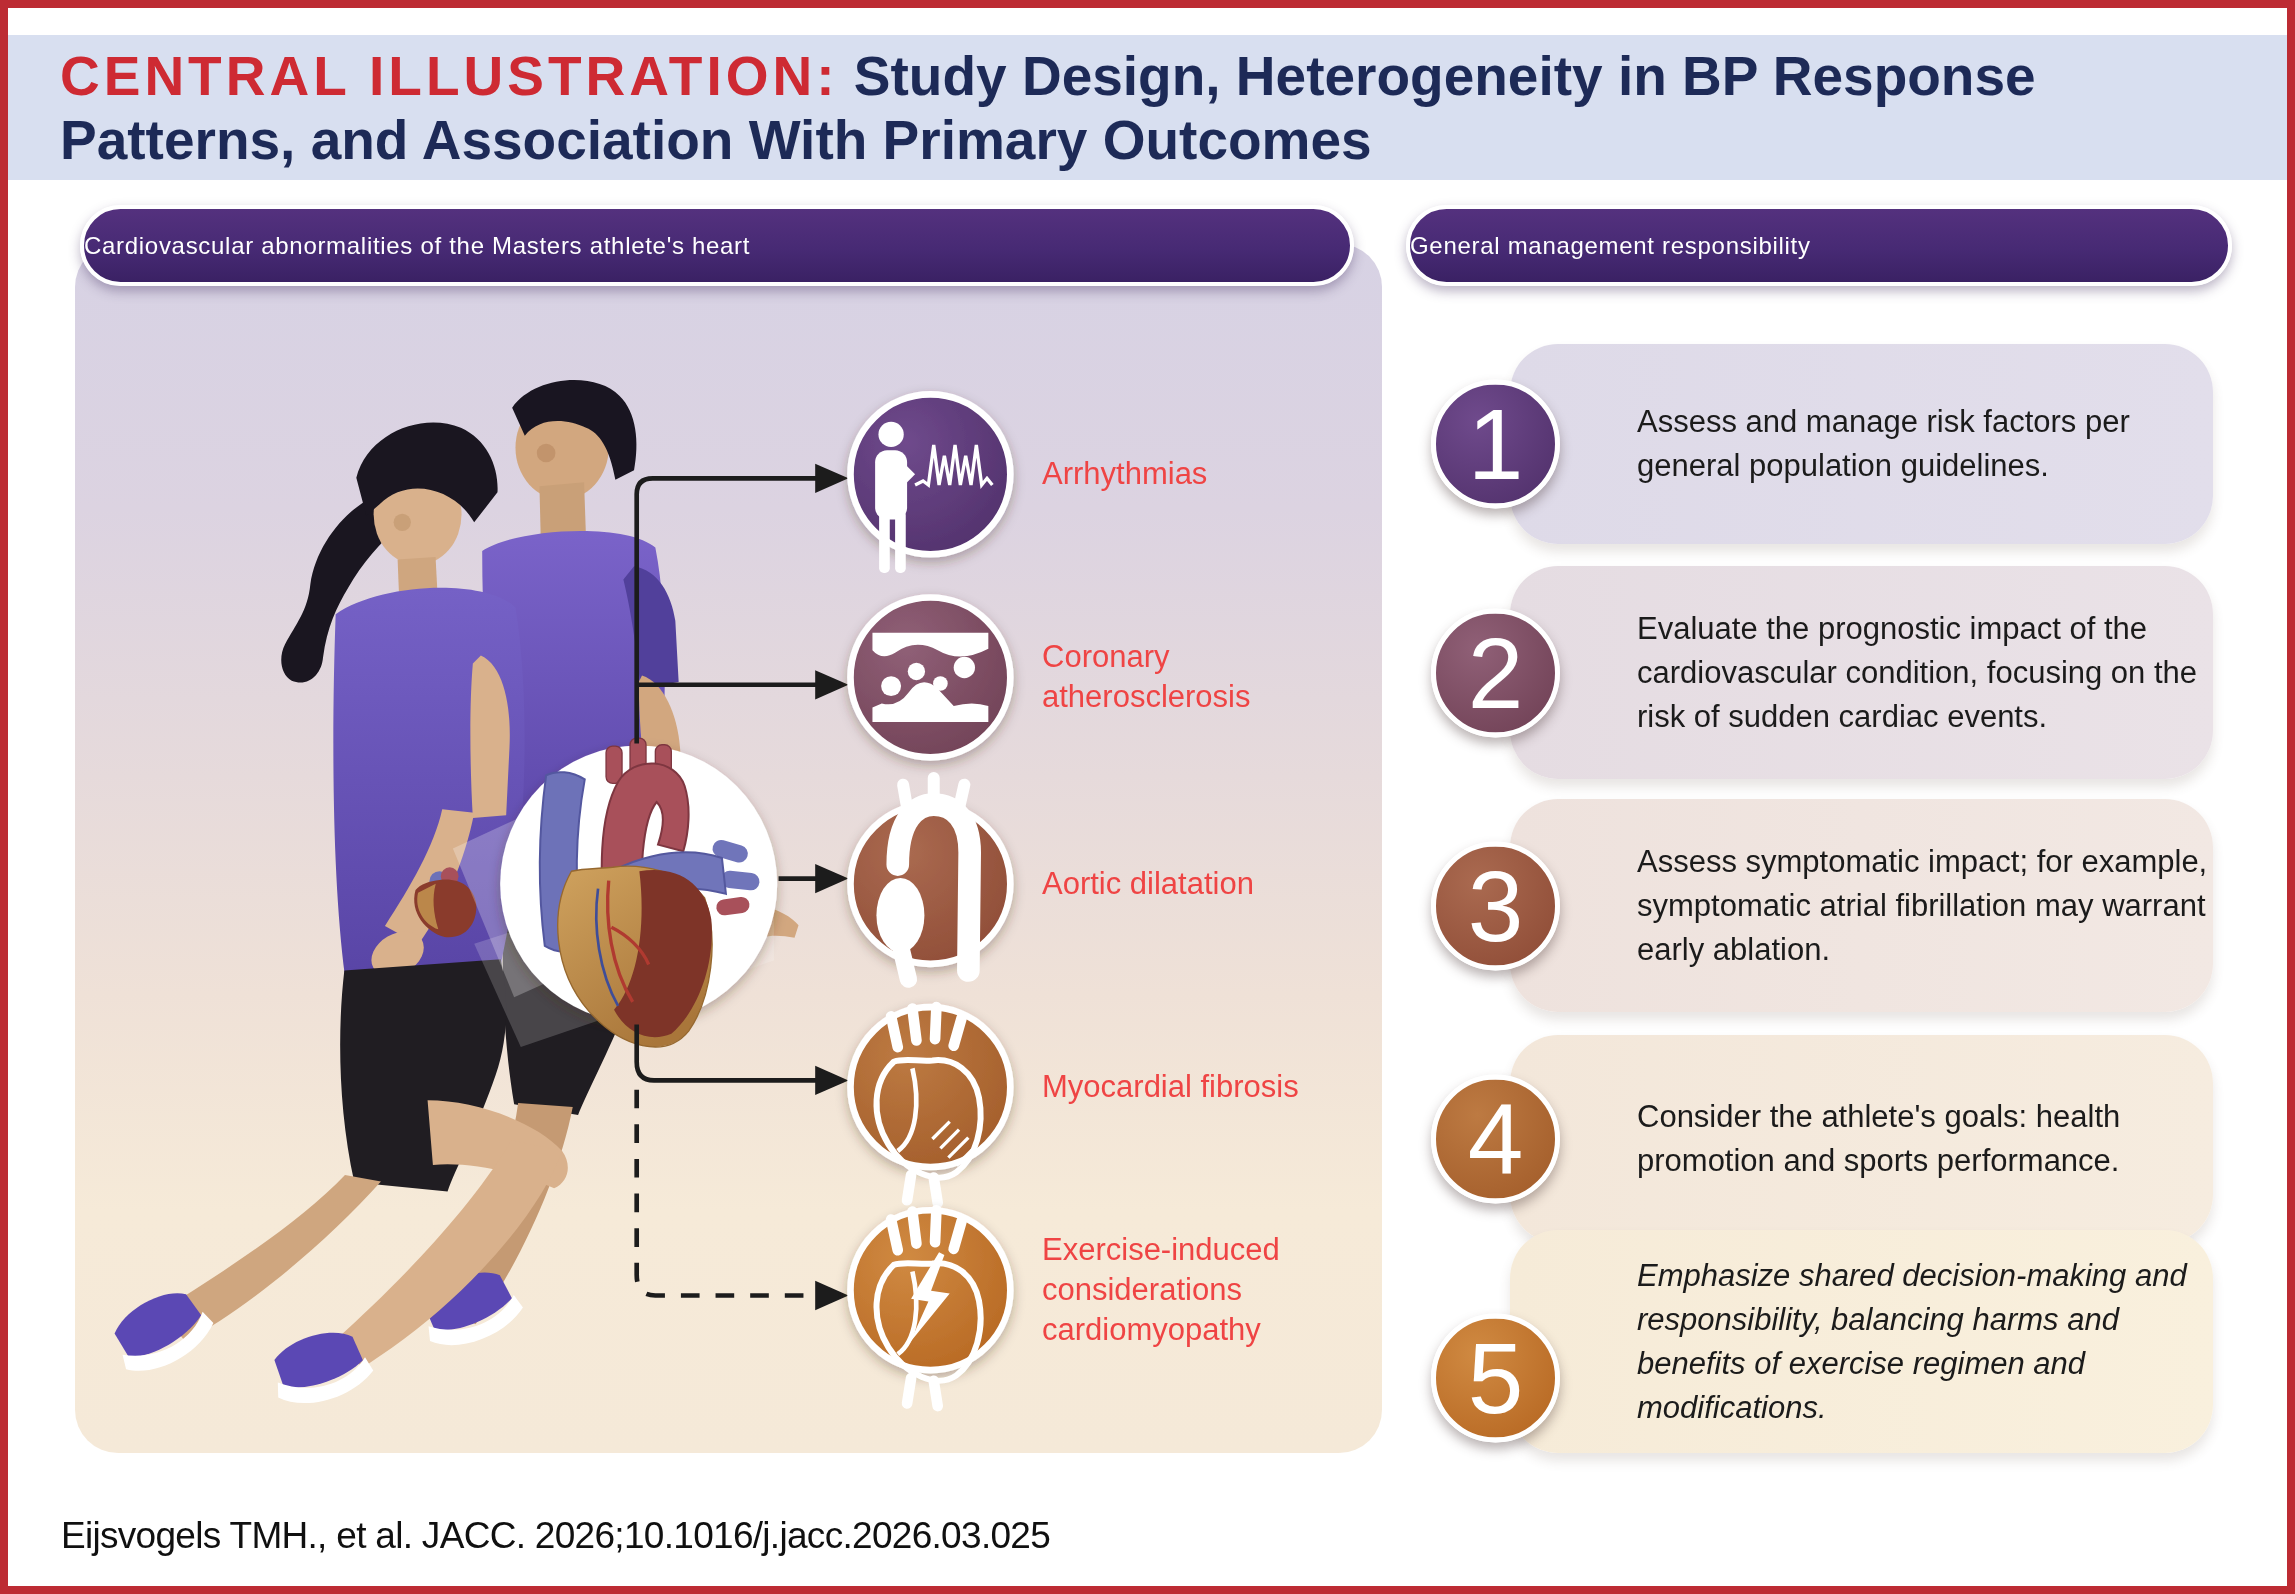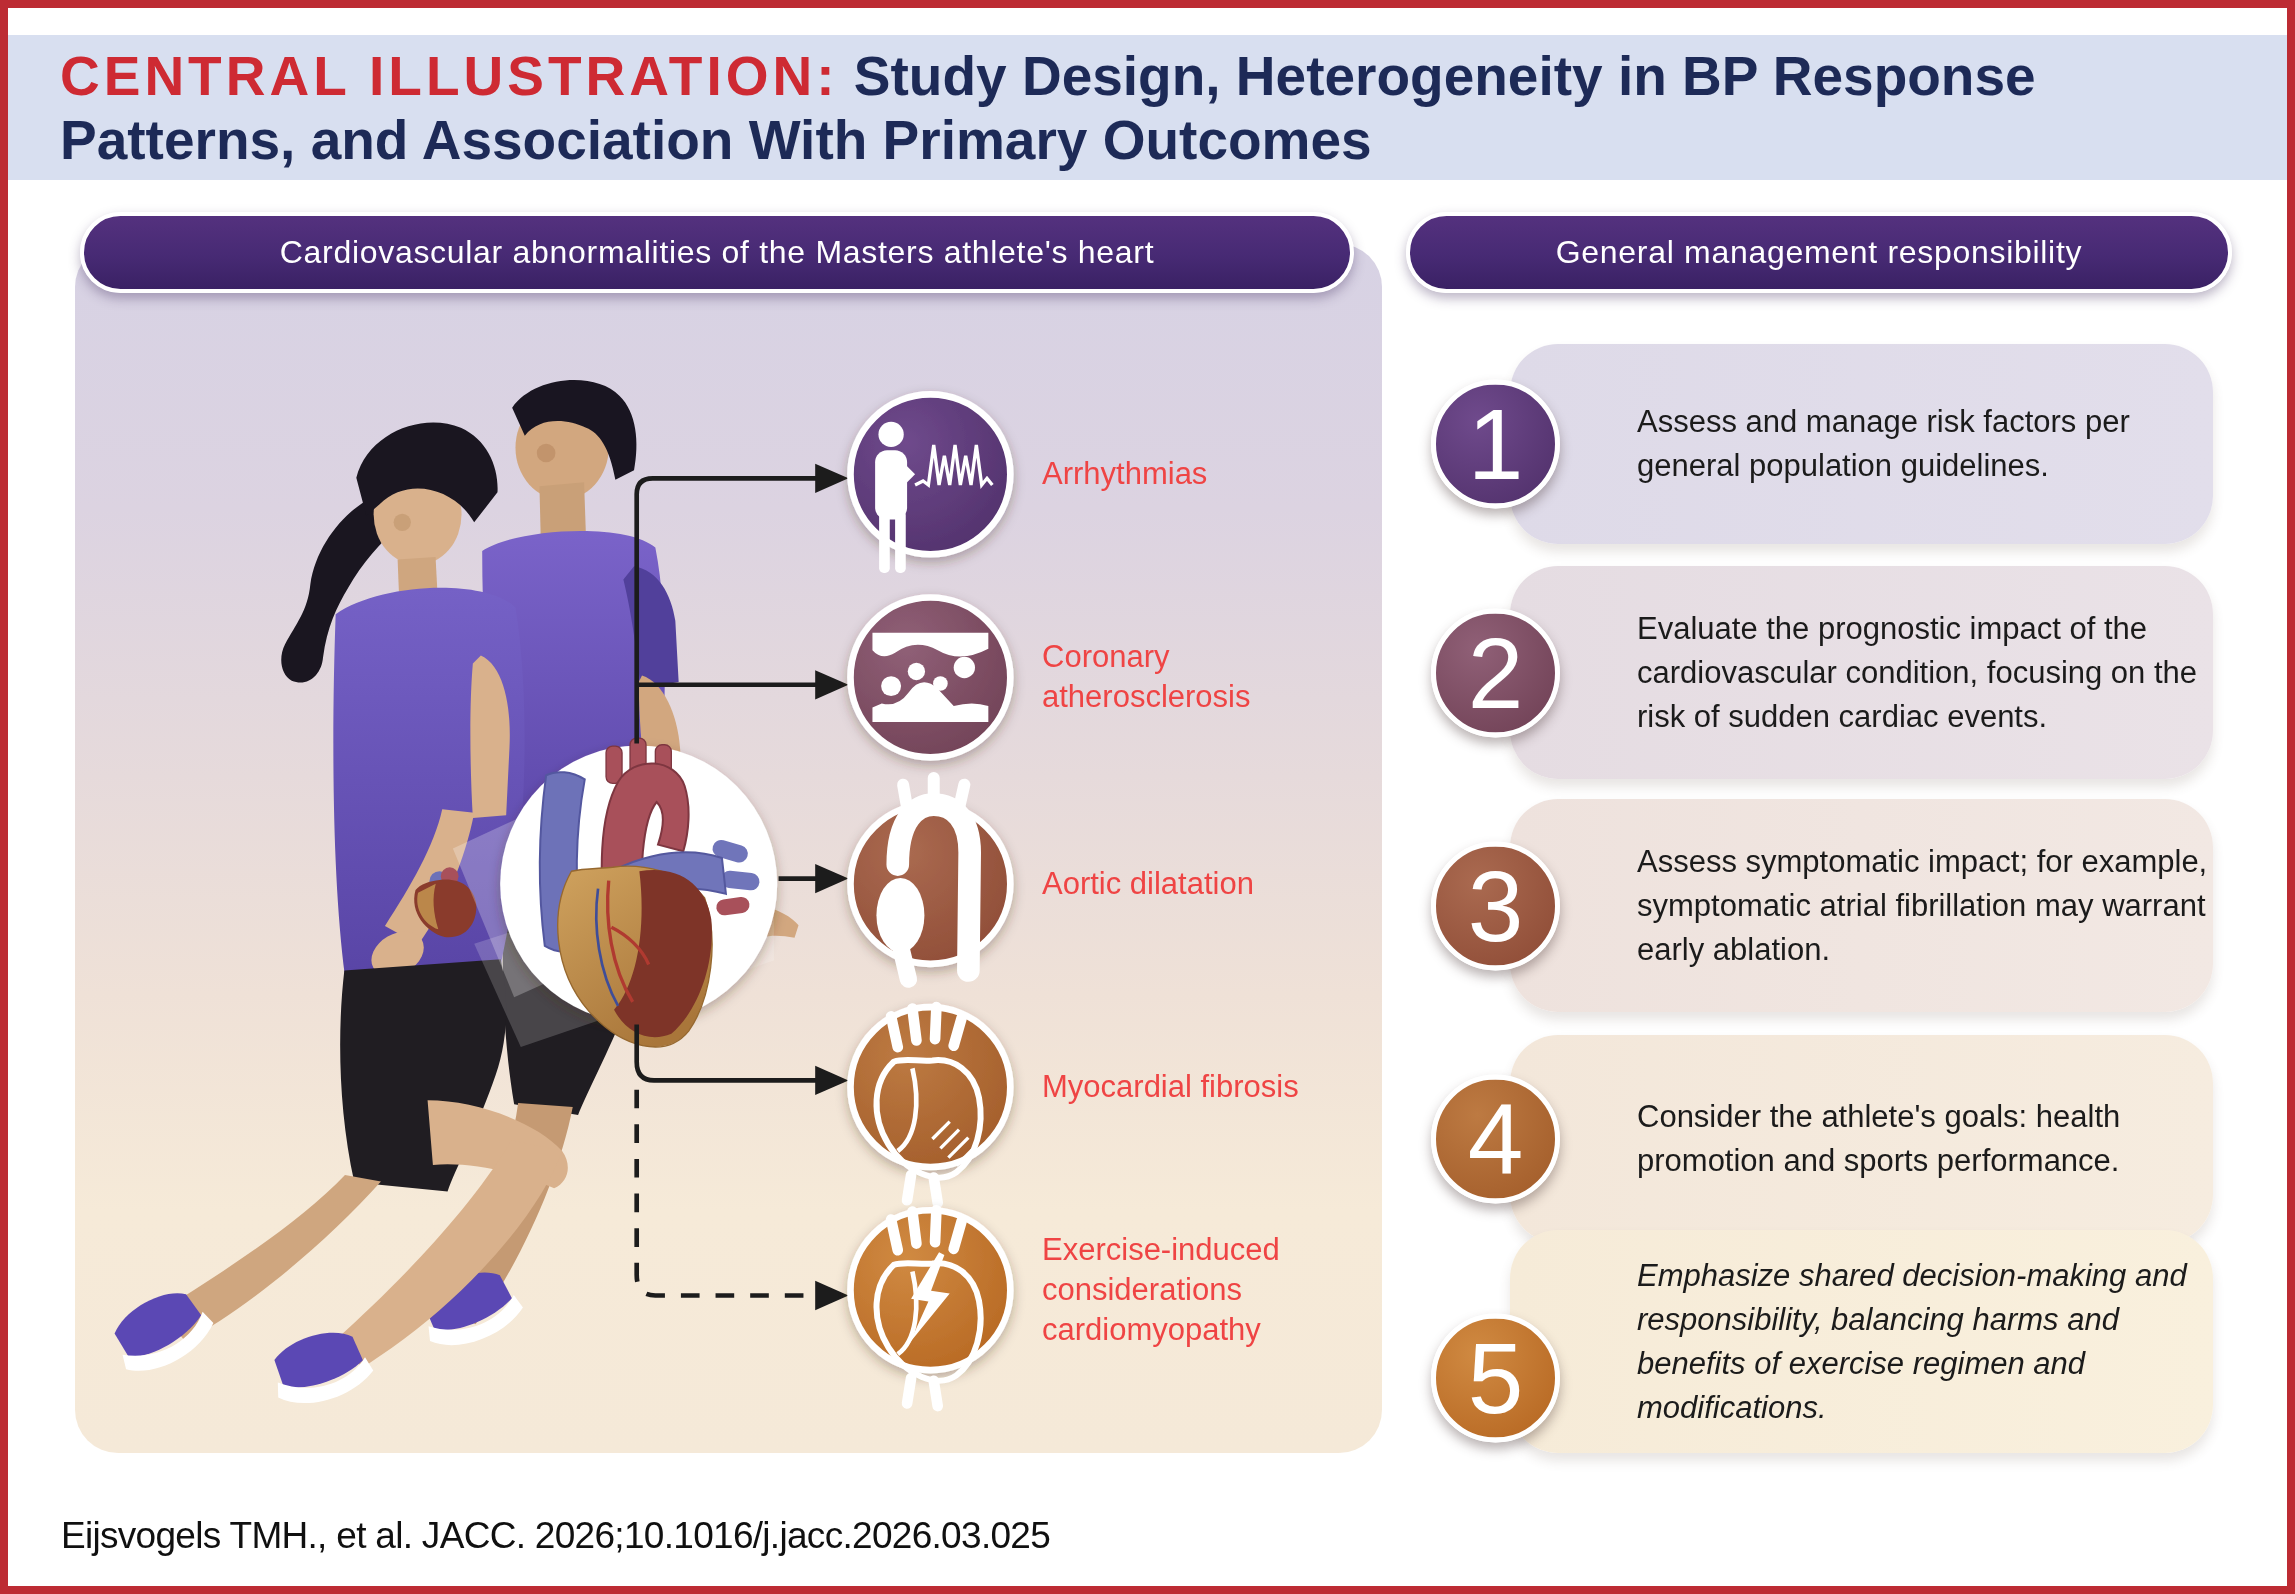--- a/index.html
+++ b/index.html
@@ -24,27 +24,27 @@
   }
   .hdr-red{color:#ce2a33;letter-spacing:4px;}
   .hdr-navy{color:#1d2a57;letter-spacing:0px;}
   
   .left-panel{
     position:absolute;left:67px;top:236px;width:1307px;height:1209px;
     border-radius:43px;
     background:linear-gradient(180deg,#d7d2e4 0%,#dcd3e1 22%,#e6dadb 44%,#efe1d7 62%,#f6ead8 80%,#f5e9d8 100%);
   }
   .pill{
-    position:absolute;top:204px;height:81px;
+    position:absolute;top:197px;height:81px;
     background:linear-gradient(180deg,#54317e 0%,#472a74 55%,#3a2164 100%);
     border:4.7px solid #ffffff;
     border-radius:50px;
     box-shadow:0 5.3px 12px rgba(60,40,90,.35);
-    display:flex;align-items:center;justify-content:center;
-    color:#ffffff;font-size:32px;letter-spacing:0.7px;
+    display:flex;align-items:center;
+    color:#ffffff;font-size:24px;letter-spacing:0.7px;
     box-sizing:border-box;
   }
   .pill-left{left:72px;width:1274px;}
   .pill-right{left:1398px;width:826px;}
   
   .icon-label{
     position:absolute;left:1034px;width:320px;
     transform:translateY(-50%);
     font-size:31px;line-height:40px;color:#ef4444;
   }

